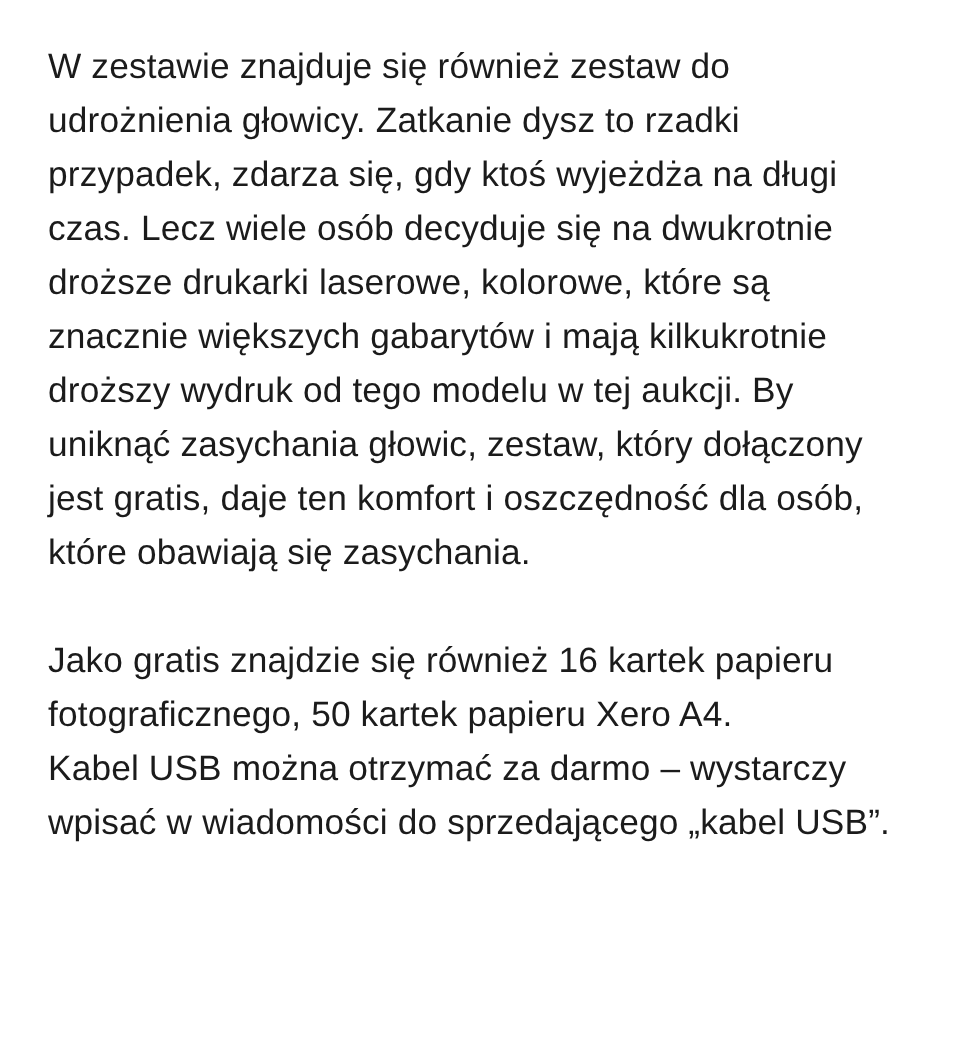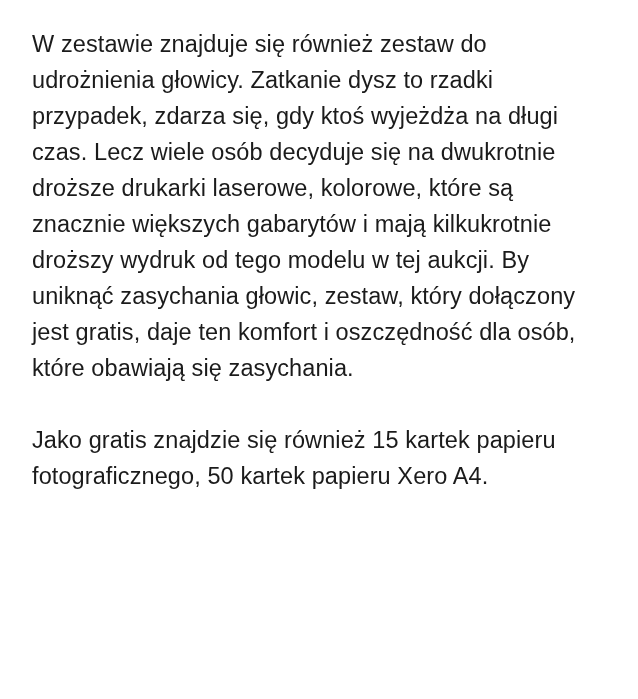--- a/index.html
+++ b/index.html
@@ -35,14 +35,15 @@
   }
   .para.tight + .para.tight {
     margin-top: 0;
   }
 </style>
 </head>
 <body>
 
 <div class="page">
   <p class="para">W zestawie znajduje się również zestaw do udrożnienia głowicy. Zatkanie dysz to rzadki przypadek, zdarza się, gdy ktoś wyjeżdża na długi czas. Lecz wiele osób decyduje się na dwukrotnie droższe drukarki laserowe, kolorowe, które są znacznie większych gabarytów i mają kilkukrotnie droższy wydruk od tego modelu w tej aukcji. By uniknąć zasychania głowic, zestaw, który dołączony jest gratis, daje ten komfort i oszczędność dla osób, które obawiają się zasychania.</p>
-  <p class="para tight">Jako gratis znajdzie się również 15 kartek papieru fotograficznego, 50 kartek papieru Xero A4.</p>
+  <p class="para tight">Jako gratis znajdzie się również 16 kartek papieru fotograficznego, 50 kartek papieru Xero A4.</p>
+  <p class="para tight">Kabel USB można otrzymać za darmo – wystarczy wpisać w wiadomości do sprzedającego „kabel USB”.</p>
 </div>
 
 </body></html>

